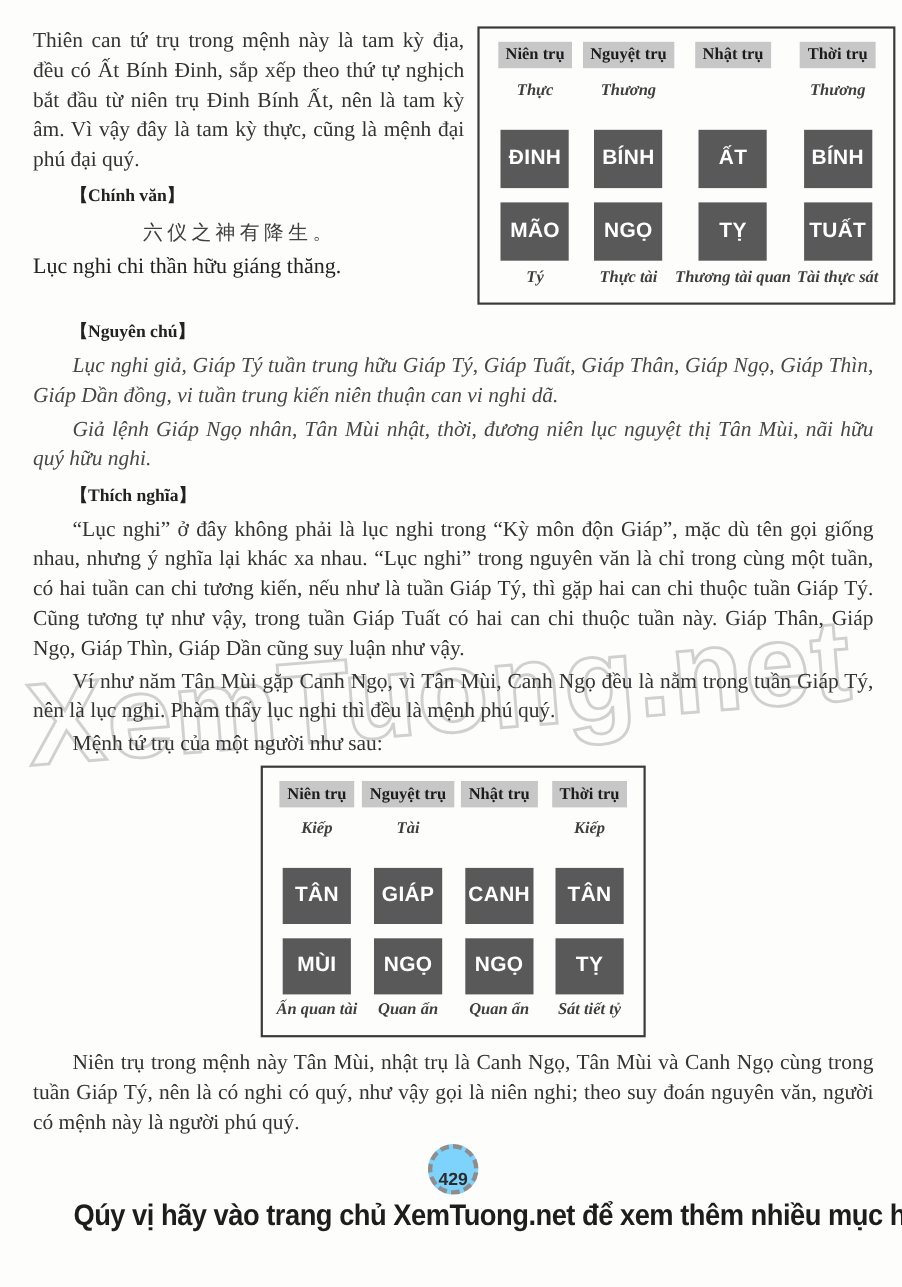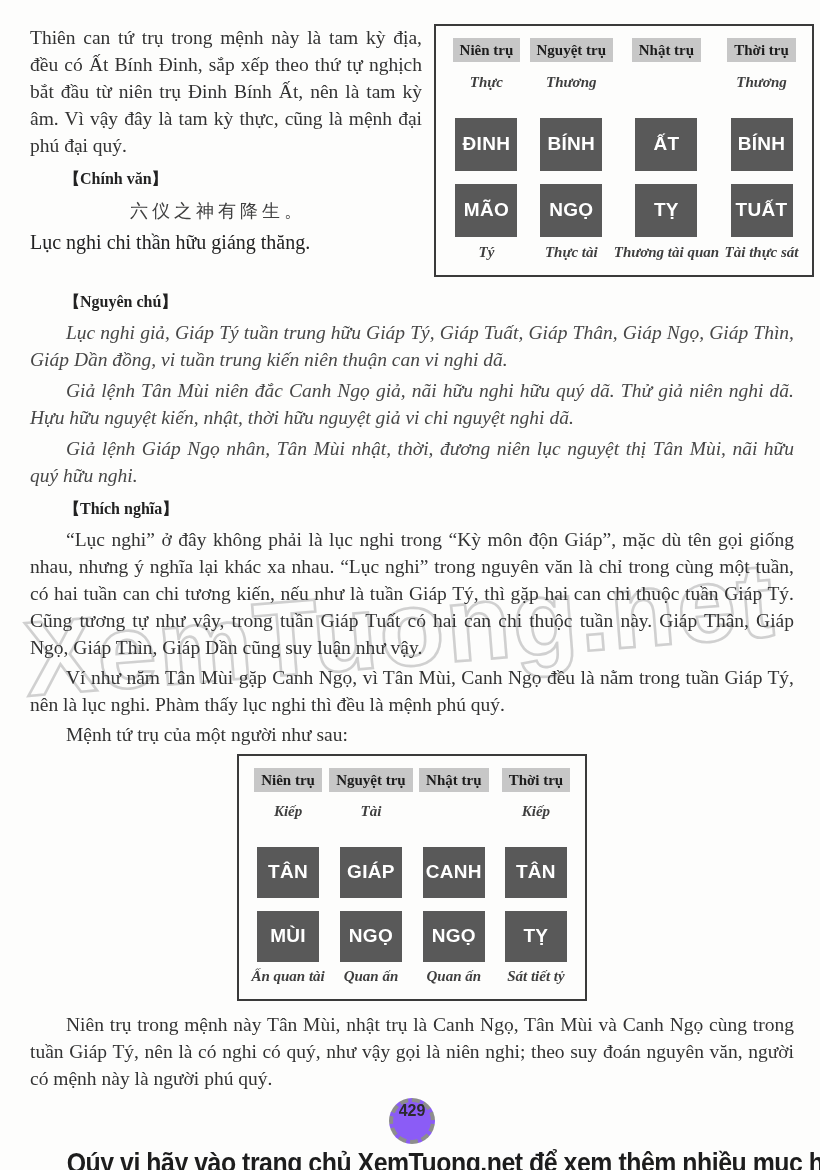--- a/index.html
+++ b/index.html
@@ -83,23 +83,23 @@
     background:#595959; color:#ffffff;
     display:flex; align-items:center; justify-content:center;
     font-family:"Liberation Sans", sans-serif;
     font-weight:bold; font-size:19px; letter-spacing:0.3px;
   }
   .pcell.stem { margin-bottom:13px;margin-top:20px; }
   .pcell.branch { margin-bottom:3px; }
   
   .page-badge {
     width:46px; height:46px; border-radius:50%;
-    border:4px dashed #8d8d8d; background:#8b5cf6;
+    border:4px dashed #8d8d8d; background:#7dd3fc;
     margin:6px auto 4px auto;
-    display:flex; align-items:flex-start; justify-content:center;
+    display:flex; align-items:flex-end; justify-content:center;
     font-family:"Liberation Sans", sans-serif;
     font-weight:bold; font-size:16px; color:#2b2b2b;
   }
   .footer {
     text-align:center; margin-top:2px;
   }
   .footer span {
     display:inline-block;
     font-family:"Liberation Sans", sans-serif;
     font-weight:bold; font-size:27px; color:#1d1d1d;
@@ -154,21 +154,20 @@
           <div class="plabel top">Thương</div>
           <div class="pcell stem">BÍNH</div>
           <div class="pcell branch">TUẤT</div>
           <div class="plabel bottom">Tài thực sát</div>
         </div>
       </div>
     </div>
 
     <p class="section-heading">【Nguyên chú】</p>
     <p class="italic-para indent">Lục nghi giả, Giáp Tý tuần trung hữu Giáp Tý, Giáp Tuất, Giáp Thân, Giáp Ngọ, Giáp Thìn, Giáp Dần đồng, vi tuần trung kiến niên thuận can vi nghi dã.</p>
-    <p class="italic-para indent">Giả lệnh Tân Mùi niên đắc Canh Ngọ giả, nãi hữu nghi hữu quý dã. Thử giả niên nghi dã. Hựu hữu nguyệt kiến, nhật, thời hữu nguyệt giả vi chi nguyệt nghi dã.</p>
     <p class="italic-para indent">Giả lệnh Giáp Ngọ nhân, Tân Mùi nhật, thời, đương niên lục nguyệt thị Tân Mùi, nãi hữu quý hữu nghi.</p>
 
     <p class="section-heading">【Thích nghĩa】</p>
     <p class="body-para indent">“Lục nghi” ở đây không phải là lục nghi trong “Kỳ môn độn Giáp”, mặc dù tên gọi giống nhau, nhưng ý nghĩa lại khác xa nhau. “Lục nghi” trong nguyên văn là chỉ trong cùng một tuần, có hai tuần can chi tương kiến, nếu như là tuần Giáp Tý, thì gặp hai can chi thuộc tuần Giáp Tý. Cũng tương tự như vậy, trong tuần Giáp Tuất có hai can chi thuộc tuần này. Giáp Thân, Giáp Ngọ, Giáp Thìn, Giáp Dần cũng suy luận như vậy.</p>
     <p class="body-para indent">Ví như năm Tân Mùi gặp Canh Ngọ, vì Tân Mùi, Canh Ngọ đều là nằm trong tuần Giáp Tý, nên là lục nghi. Phàm thấy lục nghi thì đều là mệnh phú quý.</p>
 
     <p class="body-line indent">Mệnh tứ trụ của một người như sau:</p>
 
     <div class="pillar-box t2">
       <div class="pcol">

